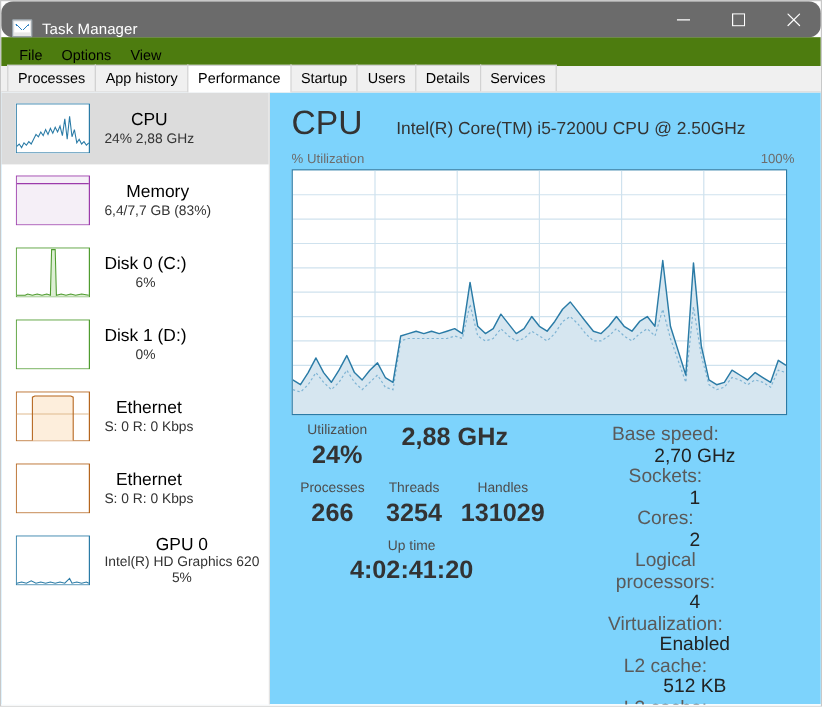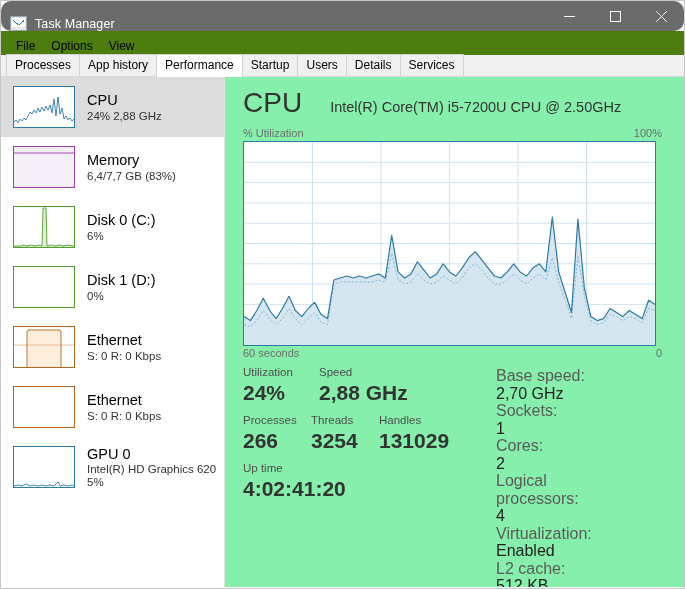--- a/index.html
+++ b/index.html
@@ -115,21 +115,22 @@
     position: relative;
     z-index: 2;
     height: 23px;
     margin-bottom: -1px;
   }
 
   
   .body {
     display: flex;
     height: 510px;
-    background: #86efac;
+    background: #7dd3fc;
+    text-align: center;
   }
 
   
   .sidebar {
     width: 224px;
     flex: none;
     background: #ffffff;
     border-right: 1px solid #e2e2e2;
     overflow: hidden;
     position: relative;
@@ -434,35 +435,30 @@
             <line x1="137" y1="0" x2="137" y2="203" stroke="#cfe2ee" stroke-width="1"></line>
             <line x1="205.5" y1="0" x2="205.5" y2="203" stroke="#cfe2ee" stroke-width="1"></line>
             <line x1="274" y1="0" x2="274" y2="203" stroke="#cfe2ee" stroke-width="1"></line>
             <line x1="342.5" y1="0" x2="342.5" y2="203" stroke="#cfe2ee" stroke-width="1"></line>
             <polygon points="0,203 0.0,174.6 6.4,178.6 12.8,168.5 19.3,156.3 25.7,168.5 32.1,176.6 38.5,166.5 45.0,154.3 51.4,168.5 57.8,174.6 64.2,166.5 70.6,160.4 77.1,172.6 83.5,176.6 89.9,138.0 96.3,136.0 102.8,134.0 109.2,136.0 115.6,134.0 122.0,136.0 128.4,134.0 134.9,131.9 141.3,136.0 147.7,93.4 154.1,129.9 160.5,136.0 167.0,131.9 173.4,119.8 179.8,127.9 186.2,136.0 192.7,131.9 199.1,121.8 205.5,129.9 211.9,134.0 218.3,125.9 224.8,115.7 231.2,109.6 237.6,117.7 244.0,125.9 250.5,134.0 256.9,136.0 263.3,129.9 269.7,121.8 276.1,129.9 282.6,134.0 289.0,125.9 295.4,121.8 301.8,129.9 308.3,75.1 314.7,129.9 321.1,150.2 327.5,170.5 333.9,77.1 340.4,146.2 346.8,174.6 353.2,178.6 359.6,176.6 366.0,166.5 372.5,170.5 378.9,174.6 385.3,168.5 391.7,172.6 398.2,176.6 404.6,158.3 411.0,162.4 411,203" fill="#d6e6f0" stroke="none"></polygon>
             <polyline points="0.0,182.7 6.4,184.7 12.8,178.6 19.3,168.5 25.7,176.6 32.1,182.7 38.5,176.6 45.0,166.5 51.4,176.6 57.8,182.7 64.2,176.6 70.6,170.5 77.1,180.7 83.5,182.7 89.9,142.1 96.3,140.1 102.8,140.1 109.2,140.1 115.6,140.1 122.0,140.1 128.4,140.1 134.9,138.0 141.3,140.1 147.7,111.6 154.1,138.0 160.5,142.1 167.0,140.1 173.4,131.9 179.8,138.0 186.2,142.1 192.7,140.1 199.1,134.0 205.5,138.0 211.9,142.1 218.3,136.0 224.8,125.9 231.2,121.8 237.6,127.9 244.0,136.0 250.5,142.1 256.9,142.1 263.3,138.0 269.7,131.9 276.1,138.0 282.6,142.1 289.0,136.0 295.4,131.9 301.8,138.0 308.3,115.7 314.7,140.1 321.1,158.3 327.5,176.6 333.9,113.7 340.4,154.3 346.8,178.6 353.2,182.7 359.6,180.7 366.0,172.6 372.5,174.6 378.9,178.6 385.3,174.6 391.7,176.6 398.2,180.7 404.6,166.5 411.0,168.5" fill="none" stroke="#7fb4d4" stroke-width="1" stroke-dasharray="2 2"></polyline>
             <polyline points="0.0,174.6 6.4,178.6 12.8,168.5 19.3,156.3 25.7,168.5 32.1,176.6 38.5,166.5 45.0,154.3 51.4,168.5 57.8,174.6 64.2,166.5 70.6,160.4 77.1,172.6 83.5,176.6 89.9,138.0 96.3,136.0 102.8,134.0 109.2,136.0 115.6,134.0 122.0,136.0 128.4,134.0 134.9,131.9 141.3,136.0 147.7,93.4 154.1,129.9 160.5,136.0 167.0,131.9 173.4,119.8 179.8,127.9 186.2,136.0 192.7,131.9 199.1,121.8 205.5,129.9 211.9,134.0 218.3,125.9 224.8,115.7 231.2,109.6 237.6,117.7 244.0,125.9 250.5,134.0 256.9,136.0 263.3,129.9 269.7,121.8 276.1,129.9 282.6,134.0 289.0,125.9 295.4,121.8 301.8,129.9 308.3,75.1 314.7,129.9 321.1,150.2 327.5,170.5 333.9,77.1 340.4,146.2 346.8,174.6 353.2,178.6 359.6,176.6 366.0,166.5 372.5,170.5 378.9,174.6 385.3,168.5 391.7,172.6 398.2,176.6 404.6,158.3 411.0,162.4" fill="none" stroke="#2a7ba6" stroke-width="1.2" stroke-linejoin="round"></polyline>
           </svg>
       </div>
 
-      <div class="axis-row bottom">
-        <span>60 seconds</span>
-        <span>0</span>
-      </div>
 
       <div class="stats">
 
         <div class="stats-left">
           <div class="stat-row">
             <div class="stat-block sb-util">
               <div class="stat-label">Utilization</div>
               <div class="stat-value">24%</div>
             </div>
             <div class="stat-block sb-speed">
-              <div class="stat-label">Speed</div>
               <div class="stat-value">2,88 GHz</div>
             </div>
           </div>
           <div class="stat-row">
             <div class="stat-block sb-proc">
               <div class="stat-label">Processes</div>
               <div class="stat-value">266</div>
             </div>
             <div class="stat-block sb-thread">
               <div class="stat-label">Threads</div>

